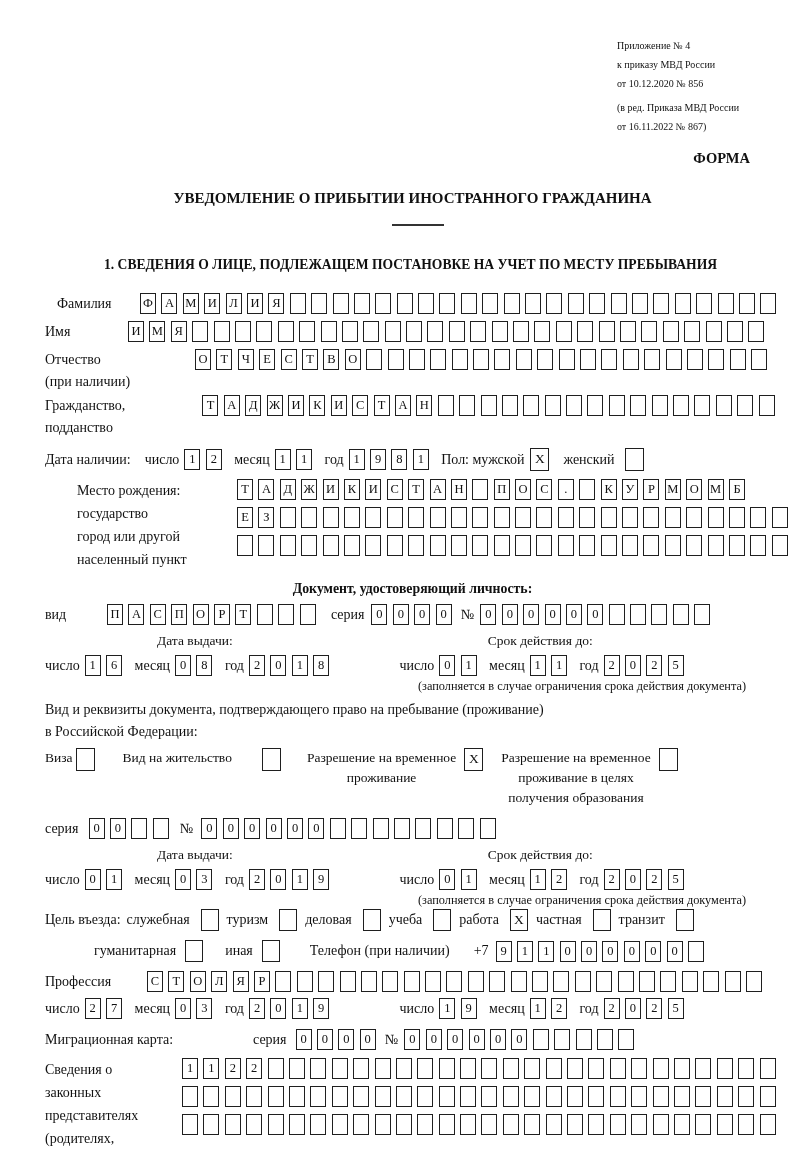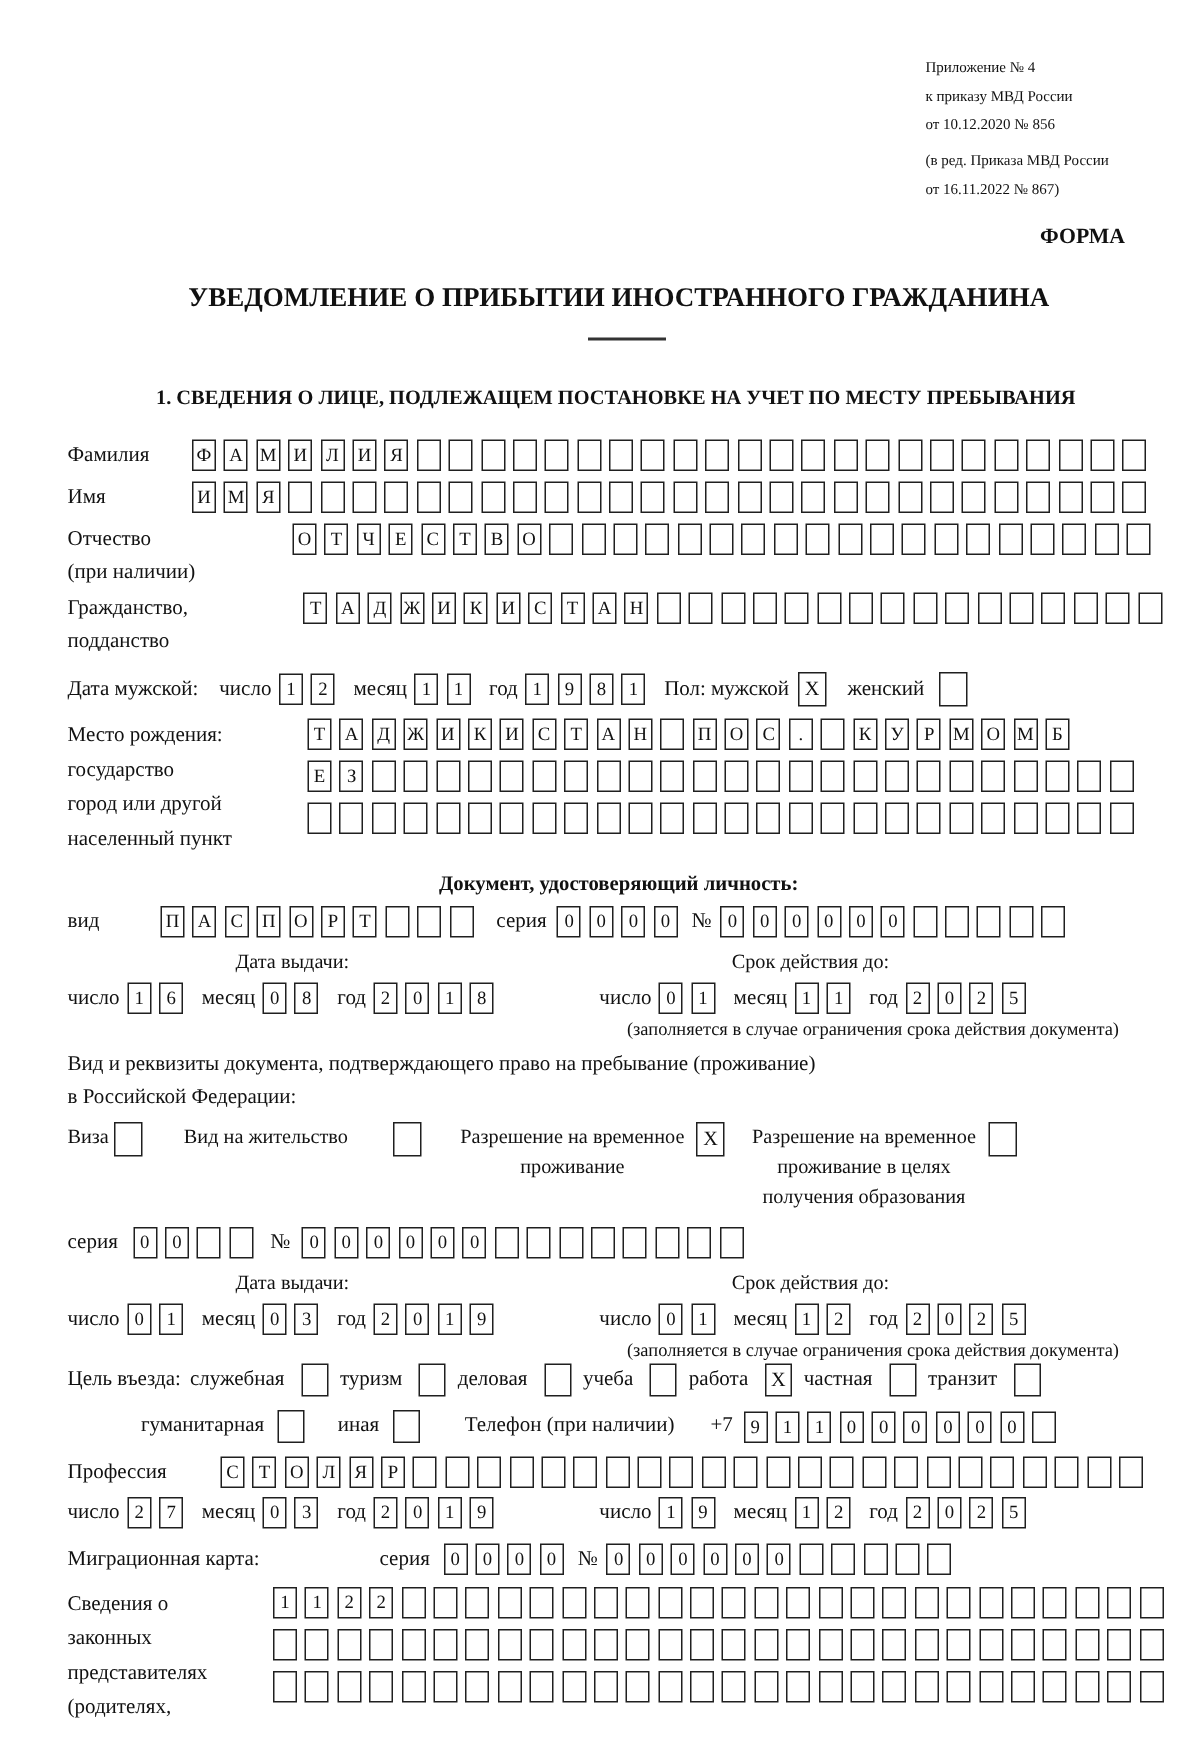--- a/index.html
+++ b/index.html
@@ -3,21 +3,21 @@
 <meta charset="utf-8">
 <style>
   html,body{margin:0;padding:0;background:#fff;}
   body{width:800px;height:1163px;font-family:"Liberation Serif","DejaVu Serif",serif;color:#111;overflow:hidden;}
   .page{box-sizing:border-box;width:800px;height:1163px;padding:36px 20px 0 45px;}
 
   
   .appendix{margin-left:572px;font-size:10px;line-height:19px;}
   .appendix .sub{margin-top:5px;}
   .forma{margin-top:14px;text-align:right;padding-right:30px;font-weight:bold;font-size:14.5px;}
-  .title{margin-top:20px;text-align:center;font-weight:bold;font-size:18px;line-height:23px;}
+  .title{margin-top:20px;text-align:center;font-weight:bold;font-size:15px;line-height:23px;}
   .blank-line{display:inline-block;width:52px;border-bottom:2.5px solid #333;height:4px;margin-left:10px;}
   .section-h{margin-top:24px;font-weight:bold;font-size:13.6px;text-align:center;white-space:nowrap;margin-left:-4px;}
 
   
   .row{display:flex;align-items:center;margin-top:7px;}
   .row.tight{margin-top:6px;}
   .lbl{font-size:14px;flex:none;}
   .cells{white-space:nowrap;flex:none;line-height:0;}
   .cell{display:inline-block;box-sizing:border-box;width:16px;height:21px;border:1.6px solid #1f1f1f;margin-right:5.4px;text-align:center;font-size:12.5px;line-height:18px;vertical-align:top;background:#fff;}
   .chk{display:inline-block;box-sizing:border-box;width:19px;height:23px;border:1.6px solid #1f1f1f;text-align:center;font-size:13.5px;line-height:20px;vertical-align:middle;flex:none;background:#fff;}
@@ -56,21 +56,21 @@
 
   <div class="forma">ФОРМА</div>
 
   <div class="title">
     <div>УВЕДОМЛЕНИЕ О ПРИБЫТИИ ИНОСТРАННОГО ГРАЖДАНИНА</div>
     <div><span class="blank-line"></span></div>
   </div>
 
   <div class="section-h">1. СВЕДЕНИЯ О ЛИЦЕ, ПОДЛЕЖАЩЕМ ПОСТАНОВКЕ НА УЧЕТ ПО МЕСТУ ПРЕБЫВАНИЯ</div>
 
-  <div class="row" style="margin-top:20px;">
+  <div class="row" style="margin-top:20px;margin-left:12px;">
     <span class="lbl" style="width:83px;">Фамилия</span>
     <span class="cells"><span class="cell">Ф</span><span class="cell">А</span><span class="cell">М</span><span class="cell">И</span><span class="cell">Л</span><span class="cell">И</span><span class="cell">Я</span><span class="cell"></span><span class="cell"></span><span class="cell"></span><span class="cell"></span><span class="cell"></span><span class="cell"></span><span class="cell"></span><span class="cell"></span><span class="cell"></span><span class="cell"></span><span class="cell"></span><span class="cell"></span><span class="cell"></span><span class="cell"></span><span class="cell"></span><span class="cell"></span><span class="cell"></span><span class="cell"></span><span class="cell"></span><span class="cell"></span><span class="cell"></span><span class="cell"></span><span class="cell"></span></span>
   </div>
 
   <div class="row">
     <span class="lbl" style="width:83px;">Имя</span>
     <span class="cells"><span class="cell">И</span><span class="cell">М</span><span class="cell">Я</span><span class="cell"></span><span class="cell"></span><span class="cell"></span><span class="cell"></span><span class="cell"></span><span class="cell"></span><span class="cell"></span><span class="cell"></span><span class="cell"></span><span class="cell"></span><span class="cell"></span><span class="cell"></span><span class="cell"></span><span class="cell"></span><span class="cell"></span><span class="cell"></span><span class="cell"></span><span class="cell"></span><span class="cell"></span><span class="cell"></span><span class="cell"></span><span class="cell"></span><span class="cell"></span><span class="cell"></span><span class="cell"></span><span class="cell"></span><span class="cell"></span></span>
   </div>
 
   <div class="row top-align">
@@ -81,37 +81,37 @@
   </div>
 
   <div class="row top-align" style="margin-top:2px;justify-content:space-between;">
     <span class="lbl two-line-label" style="width:137px;">
       <span>Гражданство,</span><br><span>подданство</span>
     </span>
     <span class="cells"><span class="cell">Т</span><span class="cell">А</span><span class="cell">Д</span><span class="cell">Ж</span><span class="cell">И</span><span class="cell">К</span><span class="cell">И</span><span class="cell">С</span><span class="cell">Т</span><span class="cell">А</span><span class="cell">Н</span><span class="cell"></span><span class="cell"></span><span class="cell"></span><span class="cell"></span><span class="cell"></span><span class="cell"></span><span class="cell"></span><span class="cell"></span><span class="cell"></span><span class="cell"></span><span class="cell"></span><span class="cell"></span><span class="cell"></span><span class="cell"></span><span class="cell"></span><span class="cell"></span></span>
   </div>
 
   <div class="row" style="margin-top:9px;">
-    <span class="lbl" style="margin-right:14px;">Дата мужской:</span>
+    <span class="lbl" style="margin-right:14px;">Дата наличии:</span>
     <span class="dg">
       <span class="lbl">число</span>
       <span class="cells"><span class="cell">1</span><span class="cell">2</span></span>
       <span class="lbl">месяц</span>
       <span class="cells"><span class="cell">1</span><span class="cell">1</span></span>
       <span class="lbl">год</span>
       <span class="cells"><span class="cell">1</span><span class="cell">9</span><span class="cell">8</span><span class="cell">1</span></span>
     </span>
     <span class="lbl" style="margin-right:6px;">Пол: мужской</span>
     <span class="chk">X</span>
     <span class="lbl" style="margin:0 10px 0 14px;">женский</span>
     <span class="chk"></span>
   </div>
 
   <div class="row top-align" style="margin-top:8px;">
-    <span class="lbl" style="width:160px;line-height:23px;">
+    <span class="lbl" style="width:160px;line-height:23px;margin-left:32px;">
       <span>Место рождения:</span><br>
       <span>государство</span><br>
       <span>город или другой</span><br>
       <span>населенный пункт</span>
     </span>
     <span class="stack">
       <div class="row">
           <span class="cells"><span class="cell">Т</span><span class="cell">А</span><span class="cell">Д</span><span class="cell">Ж</span><span class="cell">И</span><span class="cell">К</span><span class="cell">И</span><span class="cell">С</span><span class="cell">Т</span><span class="cell">А</span><span class="cell">Н</span><span class="cell"></span><span class="cell">П</span><span class="cell">О</span><span class="cell">С</span><span class="cell">.</span><span class="cell"></span><span class="cell">К</span><span class="cell">У</span><span class="cell">Р</span><span class="cell">М</span><span class="cell">О</span><span class="cell">М</span><span class="cell">Б</span></span>
         </div>
       <div class="row">

